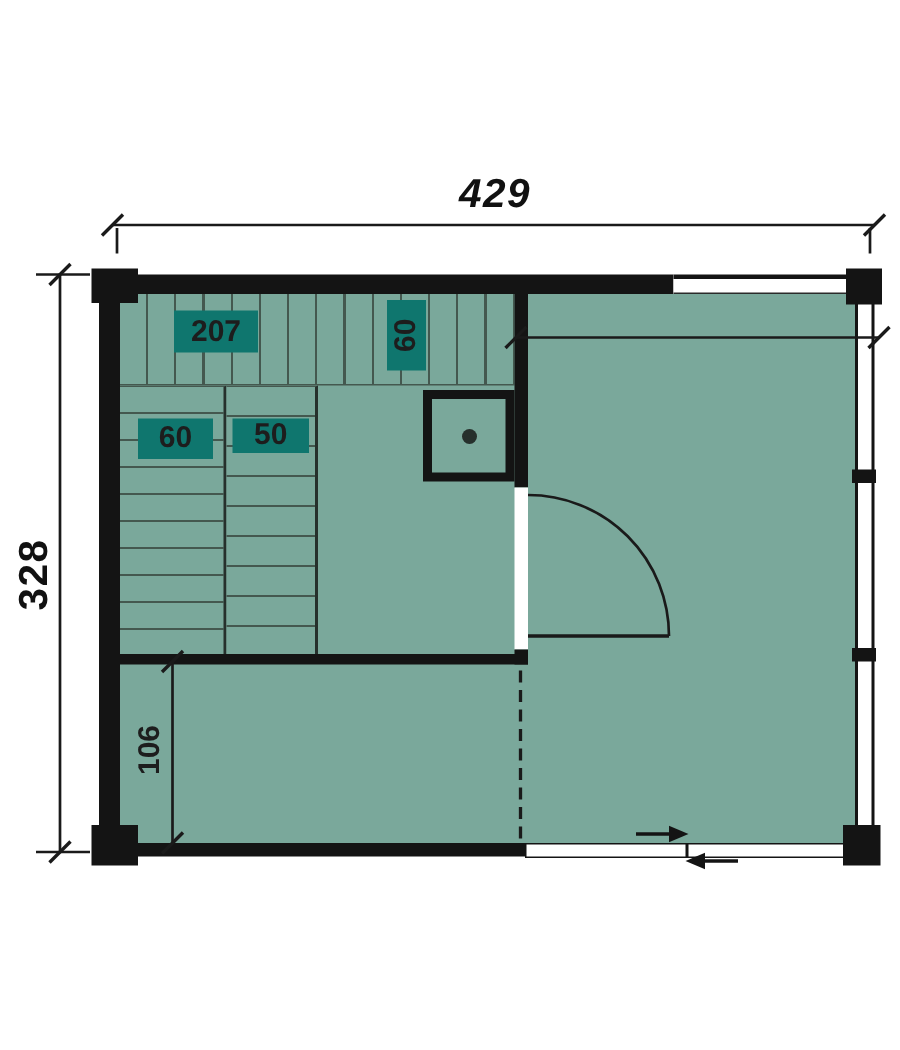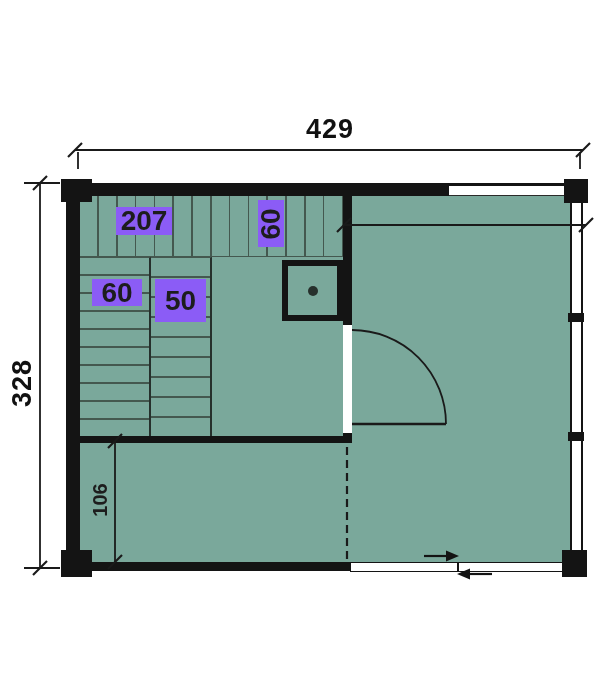--- a/index.html
+++ b/index.html
@@ -3,22 +3,22 @@
 <meta charset="utf-8">
 <style>
   html,body{margin:0;padding:0;background:#ffffff;}
   #stage{position:relative;width:600px;height:700px;background:#ffffff;overflow:hidden;
          font-family:"Liberation Sans", sans-serif;color:#1a1a1a;}
   .abs{position:absolute;box-sizing:border-box;}
   .wall{background:#141414;}
   .floor{background:#7aa89b;}
   .dim-big{font-size:27px;font-weight:700;letter-spacing:1px;color:#111;text-align:center;}
   .dim-med{font-size:20px;font-weight:600;color:#1d1d1d;text-align:center;}
-  .tag{background:#8b5cf6;display:flex;align-items:center;justify-content:center;
-       font-size:28px;font-weight:600;color:#1d1d1d;}
+  .tag{background:#0f766e;display:flex;align-items:center;justify-content:center;
+       font-size:20px;font-weight:600;color:#1d1d1d;}
   .rot{transform:rotate(-90deg);transform-origin:center center;}
   
   .stripes-v{background-color:#7aa89b;
     background-image:repeating-linear-gradient(to right,transparent 0,transparent 17.3px,#44584f 17.3px,#44584f 18.8px);
     border-bottom:1.6px solid #44584f;}
   .slats-a{background-color:#7aa89b;border-top:1.6px solid #44584f;border-right:2px solid #26302c;
     background-image:repeating-linear-gradient(to bottom,transparent 0,transparent 16.4px,#44584f 16.4px,#44584f 18px);}
   .slats-b{background-color:#7aa89b;border-top:1.6px solid #44584f;border-right:2px solid #26302c;
     background-image:repeating-linear-gradient(to bottom,transparent 0,transparent 18.4px,#44584f 18.4px,#44584f 20px);}
   .glaz{background:#ffffff;}
@@ -61,25 +61,25 @@
 
   <div class="abs tag" style="left:116px;top:207px;width:56px;height:28px;">
     <span>207</span>
   </div>
   <div class="abs tag" style="left:258px;top:200px;width:26px;height:47px;">
     <span class="rot">60</span>
   </div>
   <div class="abs tag" style="left:92px;top:279px;width:50px;height:27px;">
     <span>60</span>
   </div>
-  <div class="abs tag" style="left:155px;top:279px;width:51px;height:43px;">
+  <div class="abs tag" style="left:155px;top:279px;width:51px;height:23px;">
     <span>50</span>
   </div>
 
-  <div class="abs dim-big" style="left:280px;top:114px;width:100px;height:30px;">429</div>
+  <div class="abs dim-big" style="left:280px;top:114px;width:100px;height:30px;font-style:italic;">429</div>
   <div class="abs dim-big rot" style="left:-29px;top:369px;width:100px;height:28px;">328</div>
   <div class="abs dim-med rot" style="left:75px;top:489px;width:50px;height:22px;">106</div>
 
   <svg width="600" height="700" viewBox="0 0 600 700">
     <g stroke="#1a1a1a" stroke-width="1.8" fill="none">
 
       <line x1="75" y1="150" x2="583" y2="150"></line>
       <line x1="78" y1="152" x2="78" y2="169"></line>
       <line x1="580" y1="152" x2="580" y2="169"></line>
 

